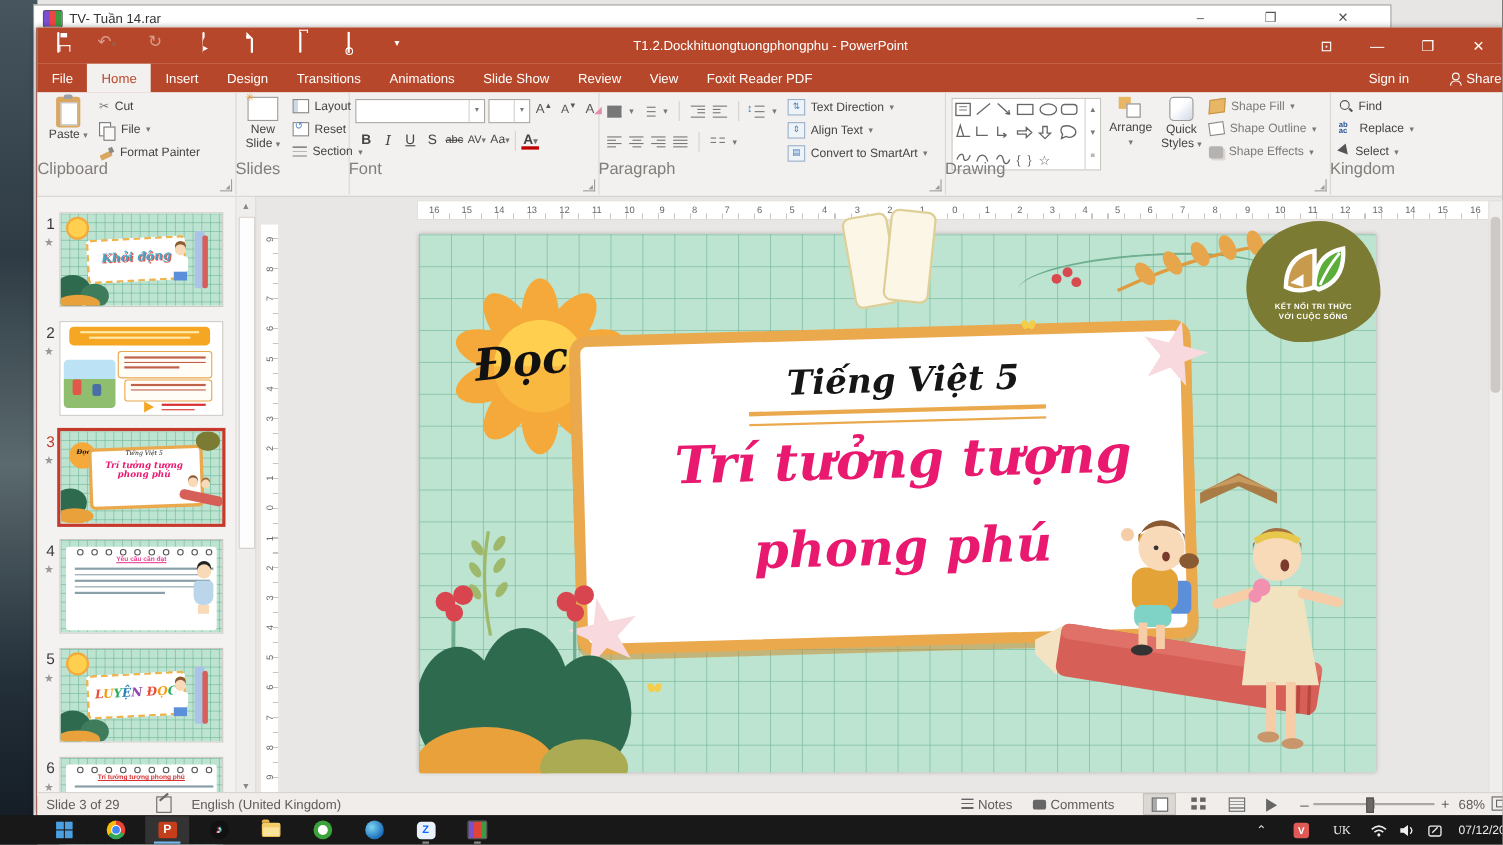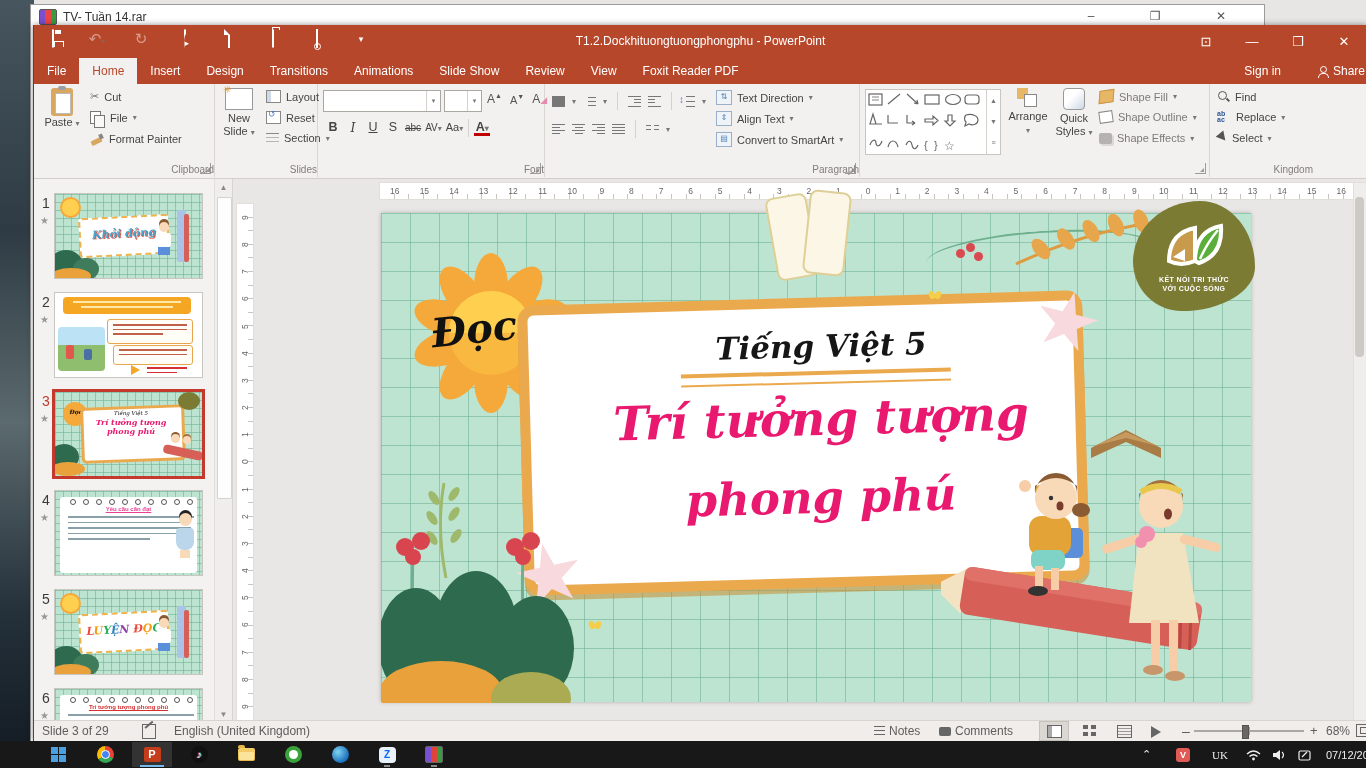--- a/index.html
+++ b/index.html
@@ -48,21 +48,21 @@
   .bulb{width:9px;height:9px;border:1.3px solid rgba(255,255,255,.85);border-radius:50%;position:relative;}
   .bulb::after{content:"";position:absolute;left:2px;bottom:-4px;width:3px;height:3px;background:rgba(255,255,255,.85);}
   #signin{position:absolute;right:86px;top:33px;height:26px;line-height:26px;color:#fff;}
   #share{position:absolute;right:2px;top:33px;height:26px;line-height:26px;color:#fff;display:flex;align-items:center;gap:5px;}
   .person{width:10px;height:10px;position:relative;}
   .person::before{content:"";position:absolute;left:2.5px;top:0;width:5px;height:5px;border:1.2px solid #fff;border-radius:50%;}
   .person::after{content:"";position:absolute;left:0;bottom:-2px;width:9px;height:4px;border:1.2px solid #fff;border-bottom:none;border-radius:5px 5px 0 0;}
   
   #ribbon{left:0;top:59px;width:1333px;height:94px;background:#F3F1EF;border-bottom:1px solid #D2CEC9;}
   .grp{position:absolute;top:0;height:93px;border-right:1px solid #DAD6D1;}
-  .grp-label{position:absolute;bottom:2px;width:100%;text-align:right;font-size:10px;color:#807d7a;}
+  .grp-label{position:absolute;bottom:15px;width:100%;text-align:left;font-size:15px;color:#807d7a;}
   .launch{position:absolute;right:3px;bottom:3px;width:10px;height:10px;border-left:1px solid #8a8885;border-top:1px solid #8a8885;transform:rotate(180deg);opacity:.8;}
   .launch::after{content:"";position:absolute;left:1px;top:1px;border:2.5px solid transparent;border-left-color:#8a8885;border-top-color:#8a8885;}
   .bigbtn{position:absolute;top:4px;text-align:center;font-size:11px;color:#444;line-height:13px;}
   .rrow{position:absolute;display:flex;align-items:center;gap:5px;font-size:11px;color:#444;white-space:nowrap;}
   .dd{color:#777;font-size:8px;}
   .ic-clip-board{width:22px;height:28px;background:#D9A760;border-radius:3px;margin:0 auto;position:relative;}
   .ic-clip-board::before{content:"";position:absolute;left:4px;top:5px;width:14px;height:19px;background:#fff;border:1px solid #bbb;}
   .ic-clip-board::after{content:"";position:absolute;left:7px;top:-2px;width:8px;height:4px;background:#9aa0a6;border-radius:2px;}
   .ic-copy{width:9px;height:11px;border:1.2px solid #777;background:#fff;position:relative;margin-right:4px;}
   .ic-copy::after{content:"";position:absolute;left:2.5px;top:2.5px;width:9px;height:11px;border:1.2px solid #777;background:#f9f8f7;}
@@ -416,20 +416,21 @@
         <div class="rrow" style="left:240px;top:27px;color:#7c7a78;">
             <span class="ic-so"></span>
             <span>Shape Outline</span>
             <span class="dd">▾</span>
           </div>
         <div class="rrow" style="left:240px;top:48px;color:#7c7a78;">
             <span class="ic-se"></span>
             <span>Shape Effects</span>
             <span class="dd">▾</span>
           </div>
+        <div class="grp-label">Drawing</div>
         <div class="launch"></div>
       </div>
 
       <div class="grp" style="left:1175px;width:104px;border-right:none;">
         <div class="rrow" style="left:8px;top:6px;">
             <span class="ic-find"></span>
             <span>Find</span>
           </div>
         <div class="rrow" style="left:8px;top:27px;">
             <span class="ic-replace">ab<br>ac</span>

